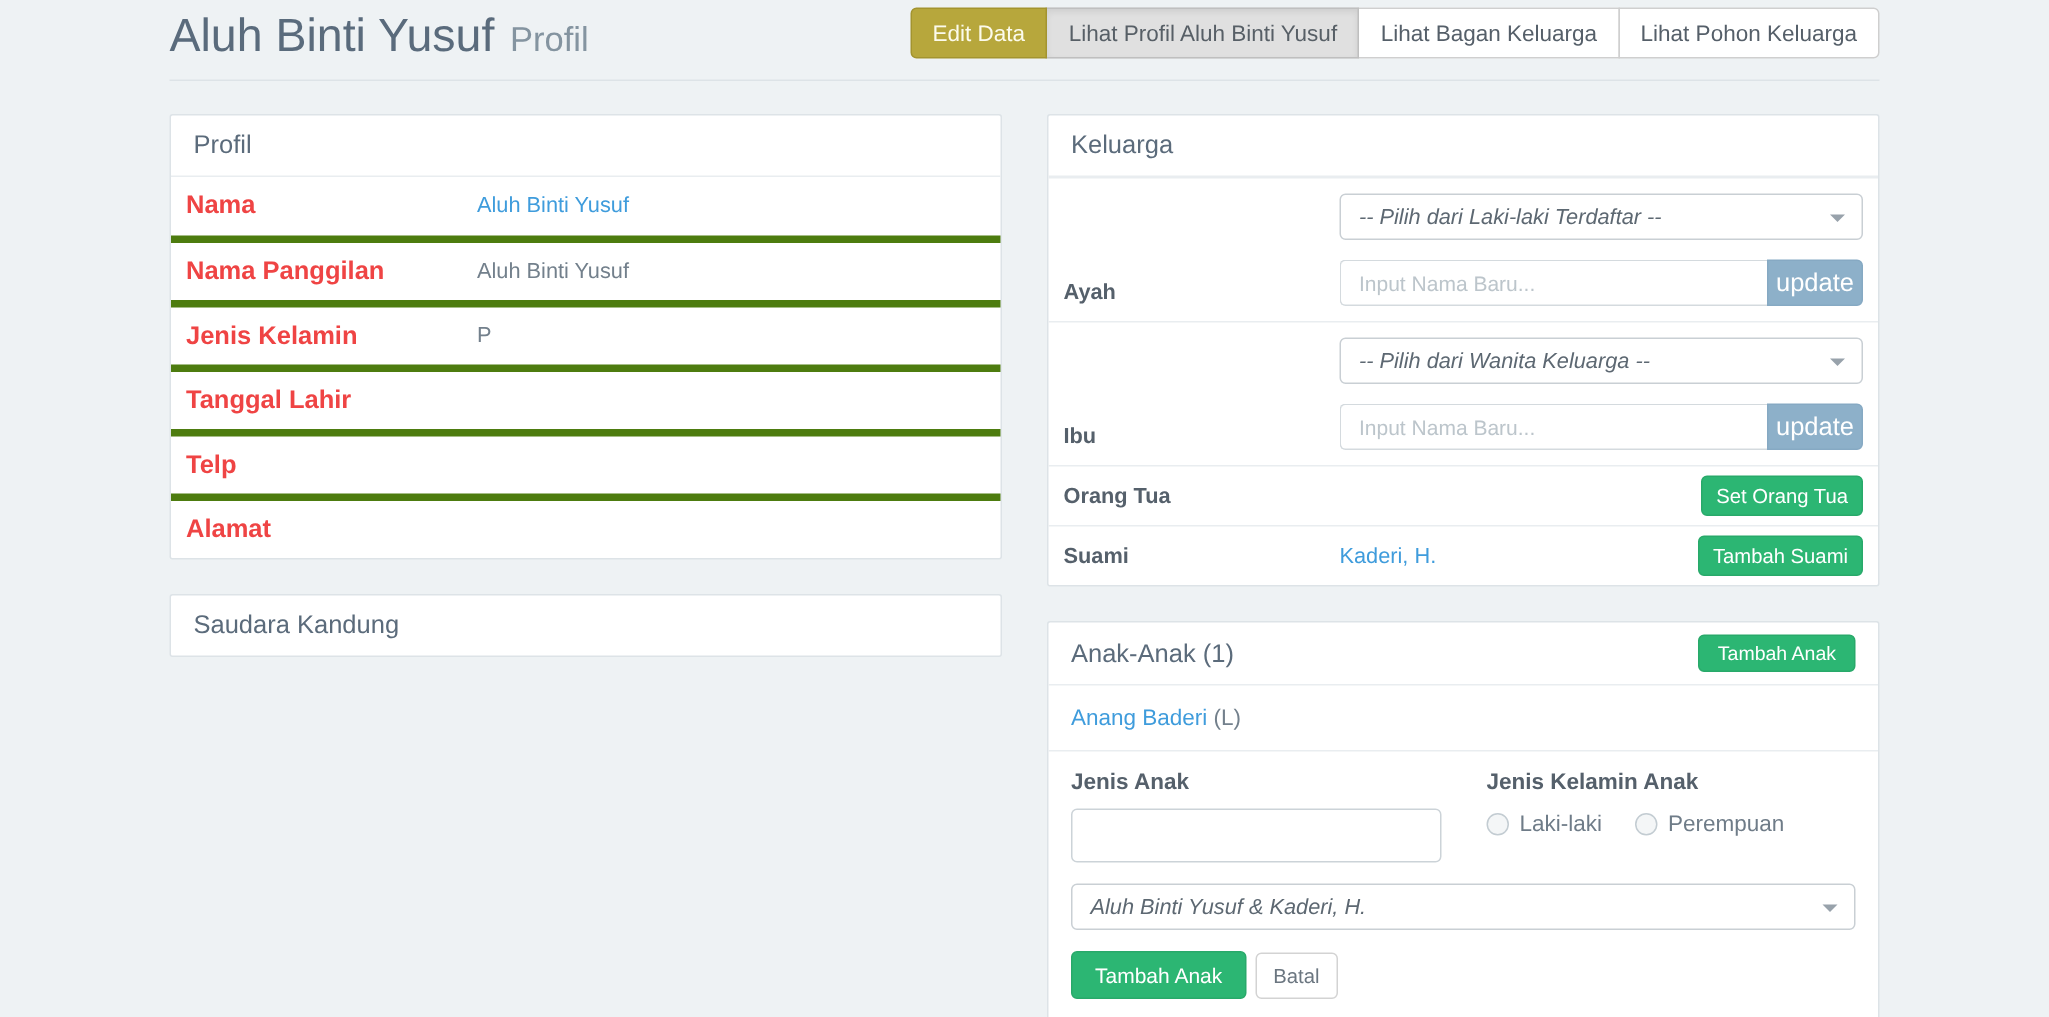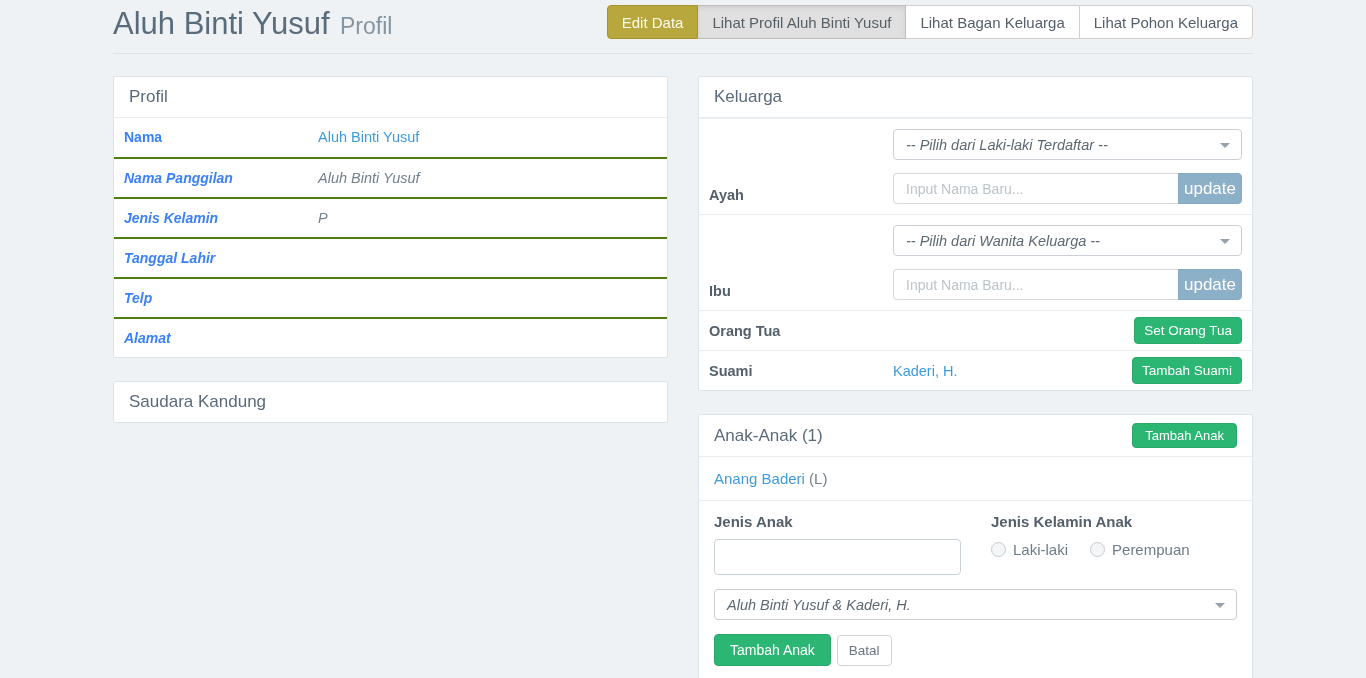--- a/index.html
+++ b/index.html
@@ -41,22 +41,22 @@
   .card { background: #fff; border: 1px solid #dde3e7; border-radius: 2px; margin-bottom: 23px; }
   .card-header {
     padding: 10px 15px; font-size: 17px; color: #5b6b7b; line-height: 20px;
     border-bottom: 1px solid #e9edf0;
     display: flex; justify-content: space-between; align-items: center;
   }
   .card.header-only .card-header { border-bottom: none; }
 
   
   .prow { display: flex; min-height: 39px; }
-  .prow + .prow { border-top: 2px solid #4d7c0f; font-style: italic; }
-  .plabel { width: 194px; padding: 10px; font-weight: bold; color: #3b82f6; font-size: 14px; line-height: 18px; }
+  .prow + .prow { border-top: 5px solid #4d7c0f; }
+  .plabel { width: 194px; padding: 10px; font-weight: bold; color: #ef4444; font-size: 17px; line-height: 18px; }
   .pvalue { flex: 1; padding: 10px; font-size: 14.5px; line-height: 18px; color: #73808c; }
   a.link { color: #3f9cdc; text-decoration: none; cursor: pointer; }
 
   
   .krow { display: flex; padding: 10px; align-items: flex-end; border-top: 1px solid #e9edf0; }
   .krow:first-of-type { border-top: none; }
   .klabel { width: 184px; font-weight: bold; color: #55606b; font-size: 14.5px; padding-top: 6px; line-height: 18px; }
   .kcontrols { flex: 1; }
   .kvalue { flex: 1; font-size: 14.5px; padding-top: 6px; line-height: 18px; }
   .krow.compact { padding: 6px 10px; align-items: center; min-height: 39px; }

